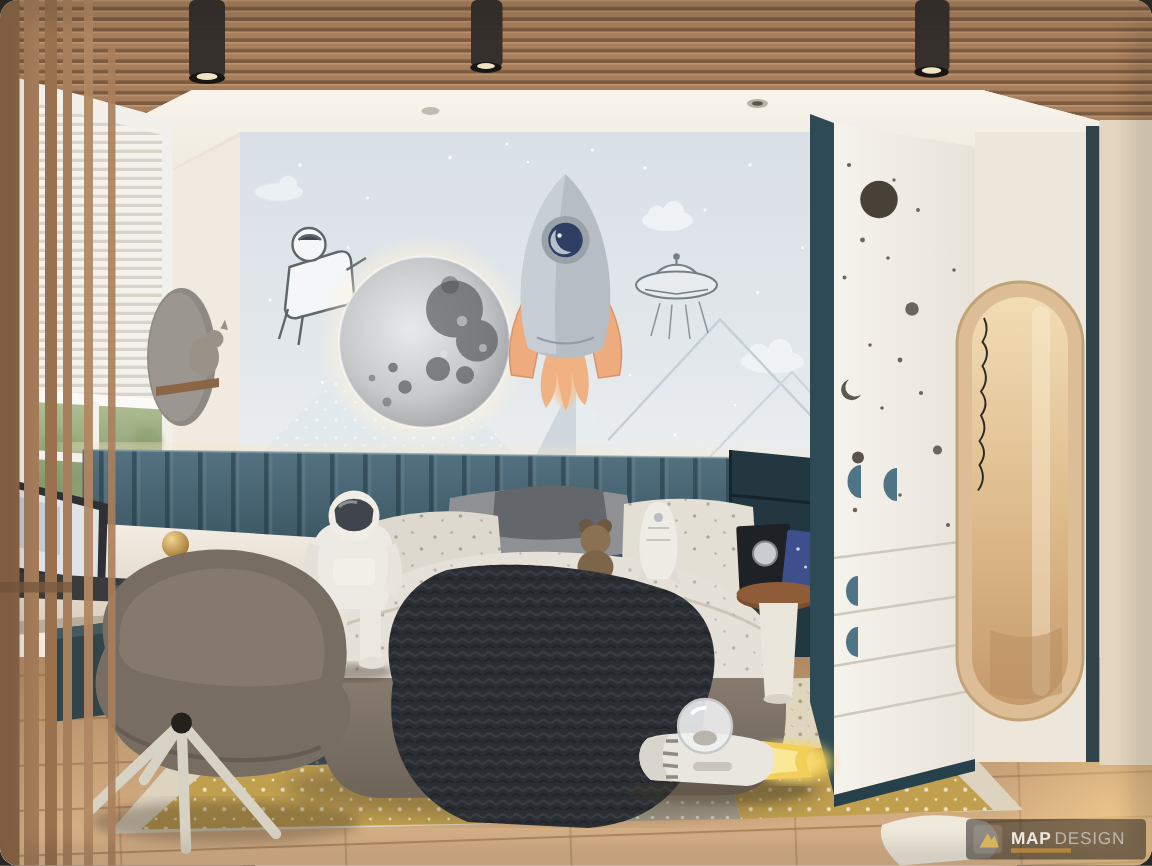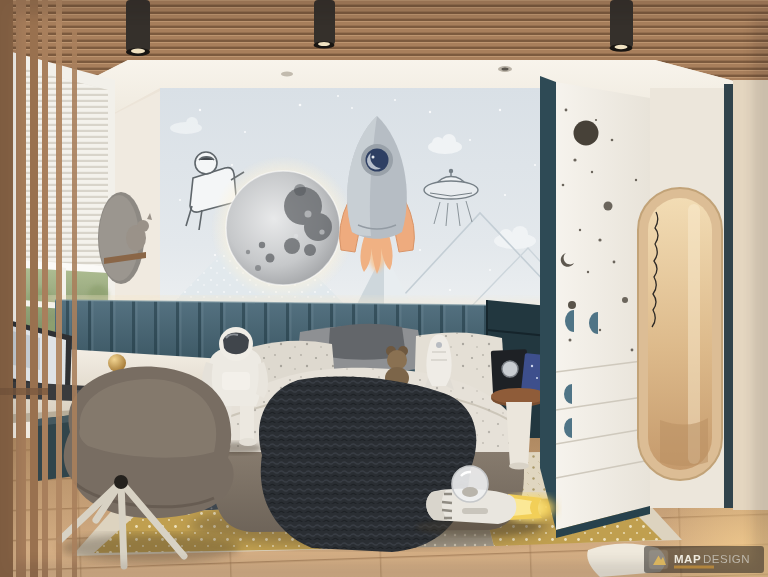--- a/index.html
+++ b/index.html
@@ -1,17 +1,17 @@
 <!DOCTYPE html>
 <html><head>
 <meta charset="utf-8">
 <style>
   html,body{margin:0;padding:0;background:#2b2824;}
   .stage{width:768px;height:577px;margin:0 auto;position:relative;overflow:hidden;
-         font-family:"Liberation Sans", sans-serif;}
+         font-family:"Liberation Sans", sans-serif;border-radius:12px;}
   svg{display:block;}
   text{font-family:"Liberation Sans", sans-serif;}
 </style>
 </head>
 <body>
 
 <div class="stage">
 <svg width="768" height="577" viewBox="0 0 768 577">
   <defs>
     <linearGradient id="gCove" x1="0" y1="0" x2="0" y2="1">

